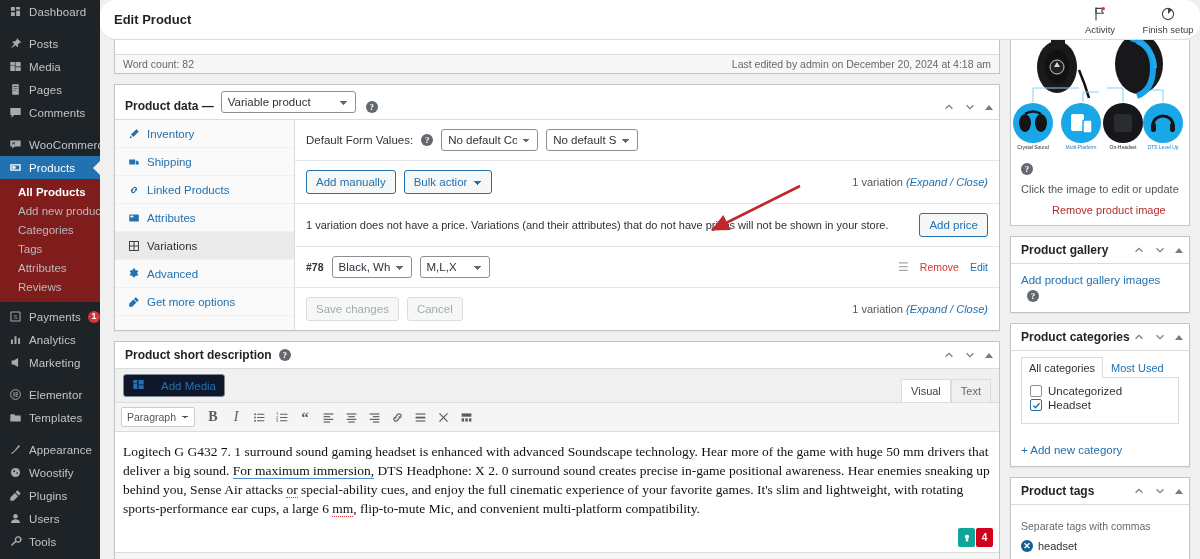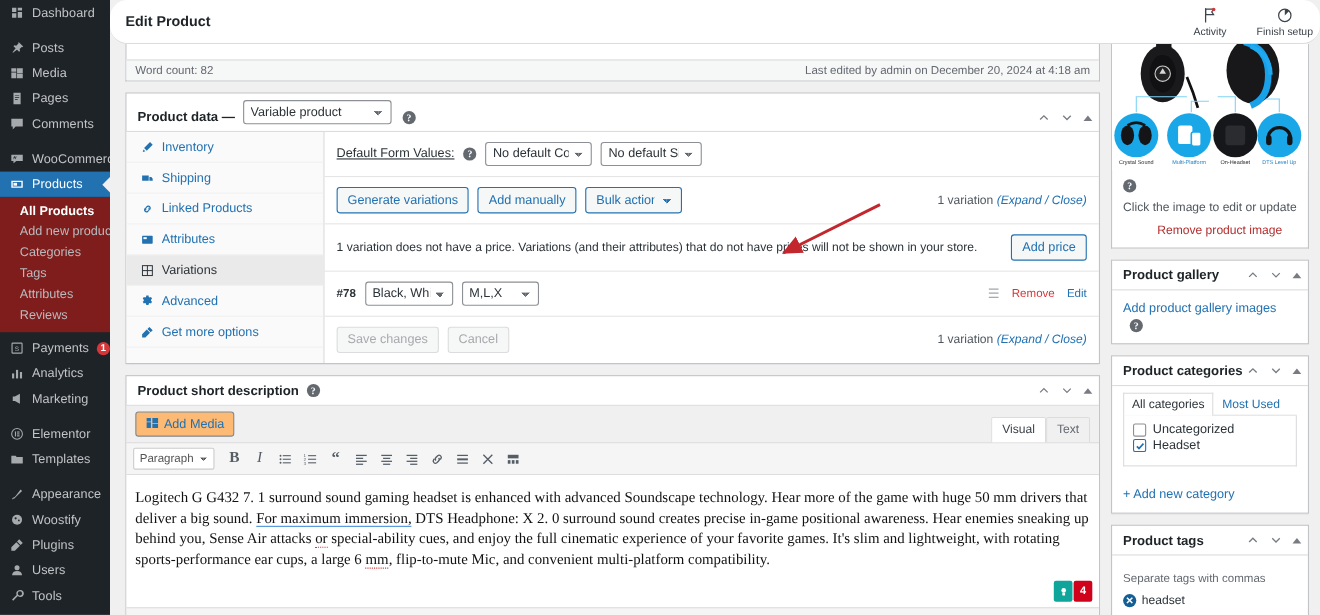--- a/index.html
+++ b/index.html
@@ -154,21 +154,21 @@
   .pd-tab.active { background: #eaeaea; color: #2c3338; }
   .pd-tab .t-ic { width: 13px; height: 13px; display: flex; align-items: center; justify-content: center; color: #2271b1; }
   .pd-tab.active .t-ic { color: #2c3338; }
 
   .pd-panel { flex: 1; min-width: 0; position: relative; }
   .pdp-row {
     padding: 9px 11px; border-bottom: 1px solid #e5e5e5;
     display: flex; align-items: center; gap: 8px; flex-wrap: wrap;
   }
   .pdp-row.noborder { border-bottom: 0; }
-  .lbl-dfv { font-size: 11.5px; color: #2c3338; text-decoration: underline; }
+  .lbl-dfv { font-size: 11.5px; color: #2c3338; }
 
   .btn {
     font-family: "Liberation Sans", sans-serif; font-size: 11.5px;
     border: 1px solid #2271b1; color: #2271b1; background: #f6f7f7;
     border-radius: 3px; height: 24px; padding: 0 9px; line-height: 22px;
     white-space: nowrap;
   }
   .btn.disabled { border-color: #dcdcde; color: #a7aaad; background: #f6f7f7; }
   .btn.select-like {
     appearance: none; -webkit-appearance: none;
@@ -188,22 +188,22 @@
   .a-edit { color: #2271b1; }
   .grip { color: #a7aaad; font-size: 12px; letter-spacing: 0; }
 
   
   .sd-wrap { padding: 0; }
   .wp-editor-tools {
     background: #f0f0f1; padding: 5px 8px 0 8px; border-bottom: 1px solid #dcdcde;
     display: flex; align-items: flex-end; min-height: 32px; position: relative;
   }
   .add-media {
-    display: inline-flex; align-items: center; gap: 4px;
-    border: 1px solid #7e8993; border-radius: 3px; background: #fdba74;
+    display: inline-flex; align-items: center; gap: 16px;
+    border: 1px solid #7e8993; border-radius: 3px; background: #0f172a;
     height: 23px; padding: 0 8px; font-size: 11.5px; color: #2271b1;
     margin-bottom: 5px;
   }
   .ed-tabs { margin-left: auto; display: flex; align-items: flex-end; gap: 0; }
   .ed-tab {
     font-size: 11px; color: #646970; padding: 4px 9px 4px 9px;
     border: 1px solid #dcdcde; border-bottom: 0; background: #f0f0f1;
     border-radius: 2px 2px 0 0; line-height: 14px;
   }
   .ed-tab.active { background: #fff; color: #3c434a; border-color: #dcdcde; }
@@ -619,21 +619,20 @@
                 <span class="help-tip">?</span>
                 <select class="wp-select" style="width:97px">
                   <option>No default Color…</option>
                 </select>
                 <select class="wp-select" style="width:92px">
                   <option>No default Size…</option>
                 </select>
               </div>
 
               <div class="pdp-row">
-                <button class="btn">Generate variations</button>
                 <button class="btn">Add manually</button>
                 <select class="btn select-like" style="height:24px;width:88px">
                   <option>Bulk actions</option>
                 </select>
                 <span class="var-count">
                   <span>1 variation</span>
                   <i>(Expand / Close)</i>
                 </span>
               </div>
 

